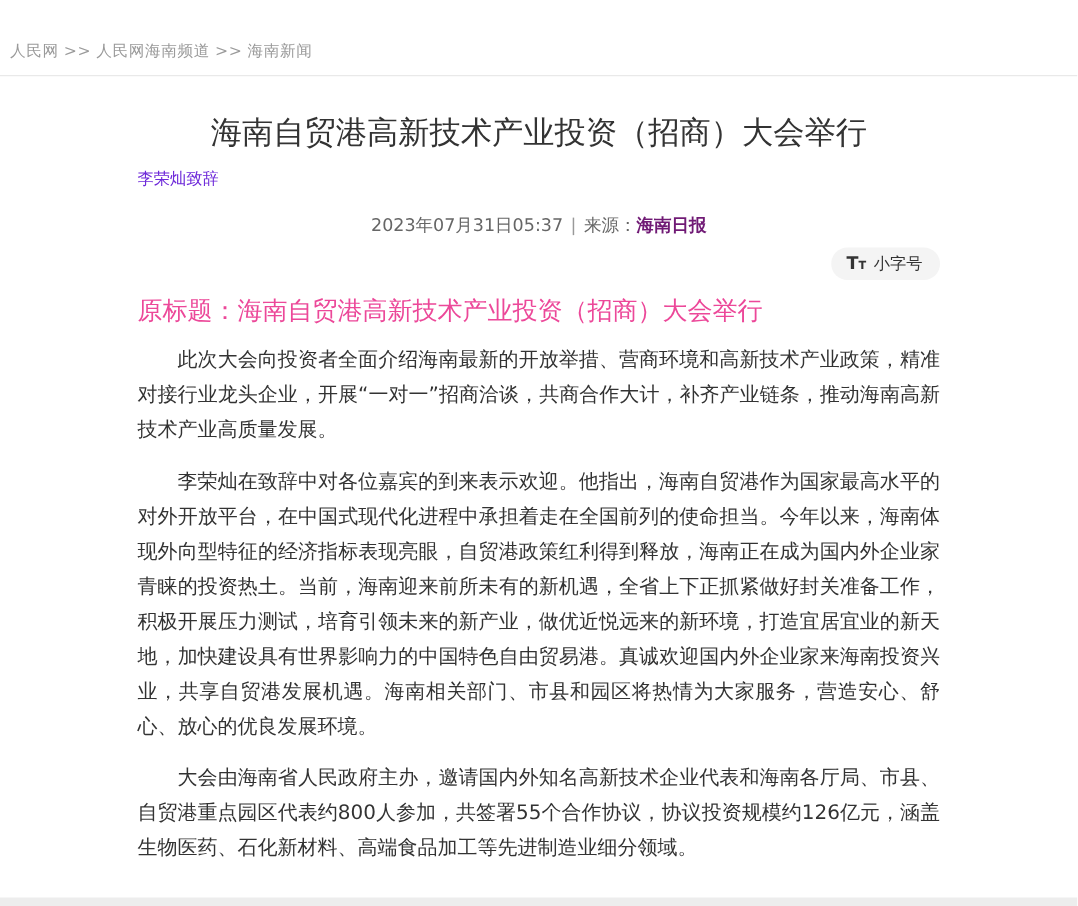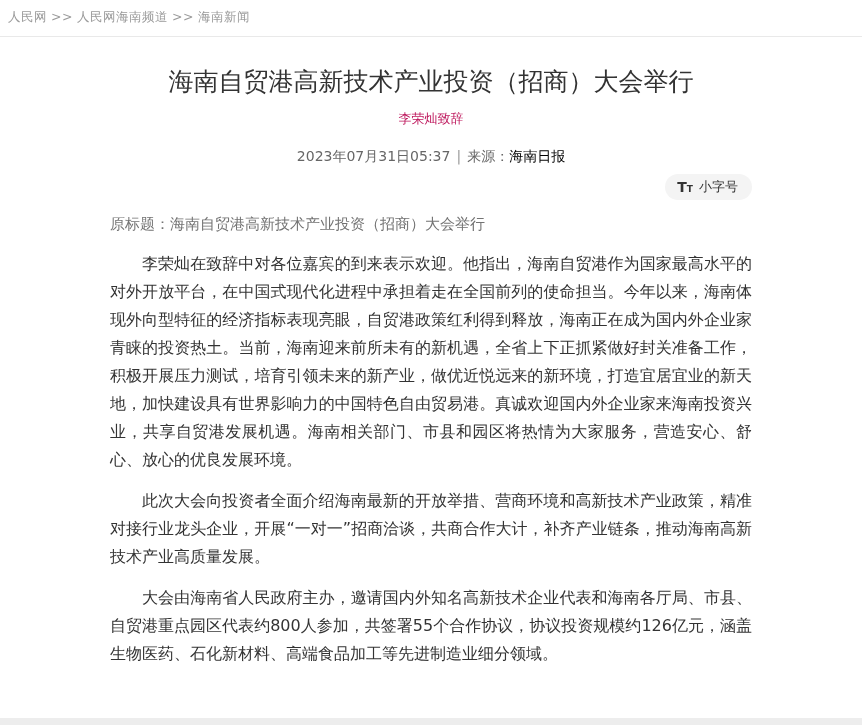--- a/index.html
+++ b/index.html
@@ -9,20 +9,21 @@
     font-family: "DejaVu Sans", "Liberation Sans", sans-serif;
     overflow: hidden;
     position: relative;
   }
   
   .breadcrumb {
     padding: 9px 10px 10px 8px;
     font-size: 12.5px;
     color: #9a9a9a;
     letter-spacing: 0.5px;
+    margin-top: 24px;
   }
   .breadcrumb a {
     color: #9a9a9a;
     text-decoration: none;
     cursor: pointer;
   }
   .breadcrumb .sep { margin: 0 4px; color: #9a9a9a; }
   .top-divider {
     border-bottom: 1px solid #e9e9e9;
     width: 100%;
@@ -34,36 +35,37 @@
   }
   .title {
     text-align: center;
     font-size: 25px;
     font-weight: 500;
     color: #333333;
     margin-top: 29px;
     line-height: 32px;
   }
   .subtitle {
-    text-align: center;
+    text-align: left;
     font-size: 13px;
-    color: #be185d;
+    color: #6d28d9;
     margin-top: 12px;
   }
   .meta {
     text-align: center;
     font-size: 14px;
     color: #666666;
     margin-top: 20px;
   }
   .meta .pipe { margin: 0 6px; color: #999999; }
   .meta .source-link {
-    color: #000000;
+    color: #701a75;
     text-decoration: none;
     cursor: pointer;
+    font-weight: bold;
   }
   .toolbar {
     display: flex;
     justify-content: flex-end;
     margin-top: 8px;
     height: 26px;
   }
   .fontsize-btn {
     display: inline-flex;
     align-items: center;
@@ -73,22 +75,22 @@
     padding: 3px 14px 3px 12px;
     font-size: 13px;
     color: #333333;
     cursor: pointer;
     font-family: inherit;
   }
   .fontsize-btn .t-icon { display: inline-flex; align-items: baseline; margin-right: 6px; }
   .fontsize-btn .t-big { font-size: 14px; font-weight: 600; }
   .fontsize-btn .t-small { font-size: 9px; font-weight: 600; }
   .orig-title {
-    font-size: 15px;
-    color: #737373;
+    font-size: 20px;
+    color: #ec4899;
     margin-top: 12px;
     line-height: 24px;
   }
   .body-text { margin-top: 14px; }
   .body-text p {
     font-size: 16px;
     color: #333333;
     line-height: 28px;
     text-indent: 2em;
     margin-bottom: 13px;
@@ -127,21 +129,21 @@
         </span>
       <span>小字号</span>
     </button>
   </div>
 
   <div class="orig-title">
     <span>原标题：</span><span>海南自贸港高新技术产业投资（招商）大会举行</span>
   </div>
 
   <div class="body-text">
+    <p>此次大会向投资者全面介绍海南最新的开放举措、营商环境和高新技术产业政策，精准对接行业龙头企业，开展“一对一”招商洽谈，共商合作大计，补齐产业链条，推动海南高新技术产业高质量发展。</p>
     <p>李荣灿在致辞中对各位嘉宾的到来表示欢迎。他指出，海南自贸港作为国家最高水平的对外开放平台，在中国式现代化进程中承担着走在全国前列的使命担当。今年以来，海南体现外向型特征的经济指标表现亮眼，自贸港政策红利得到释放，海南正在成为国内外企业家青睐的投资热土。当前，海南迎来前所未有的新机遇，全省上下正抓紧做好封关准备工作，积极开展压力测试，培育引领未来的新产业，做优近悦远来的新环境，打造宜居宜业的新天地，加快建设具有世界影响力的中国特色自由贸易港。真诚欢迎国内外企业家来海南投资兴业，共享自贸港发展机遇。海南相关部门、市县和园区将热情为大家服务，营造安心、舒心、放心的优良发展环境。</p>
-    <p>此次大会向投资者全面介绍海南最新的开放举措、营商环境和高新技术产业政策，精准对接行业龙头企业，开展“一对一”招商洽谈，共商合作大计，补齐产业链条，推动海南高新技术产业高质量发展。</p>
     <p>大会由海南省人民政府主办，邀请国内外知名高新技术企业代表和海南各厅局、市县、自贸港重点园区代表约800人参加，共签署55个合作协议，协议投资规模约126亿元，涵盖生物医药、石化新材料、高端食品加工等先进制造业细分领域。</p>
 
   </div>
 
 </div>
 
 <div class="page-bottom-strip"></div>
 
 </body></html>

